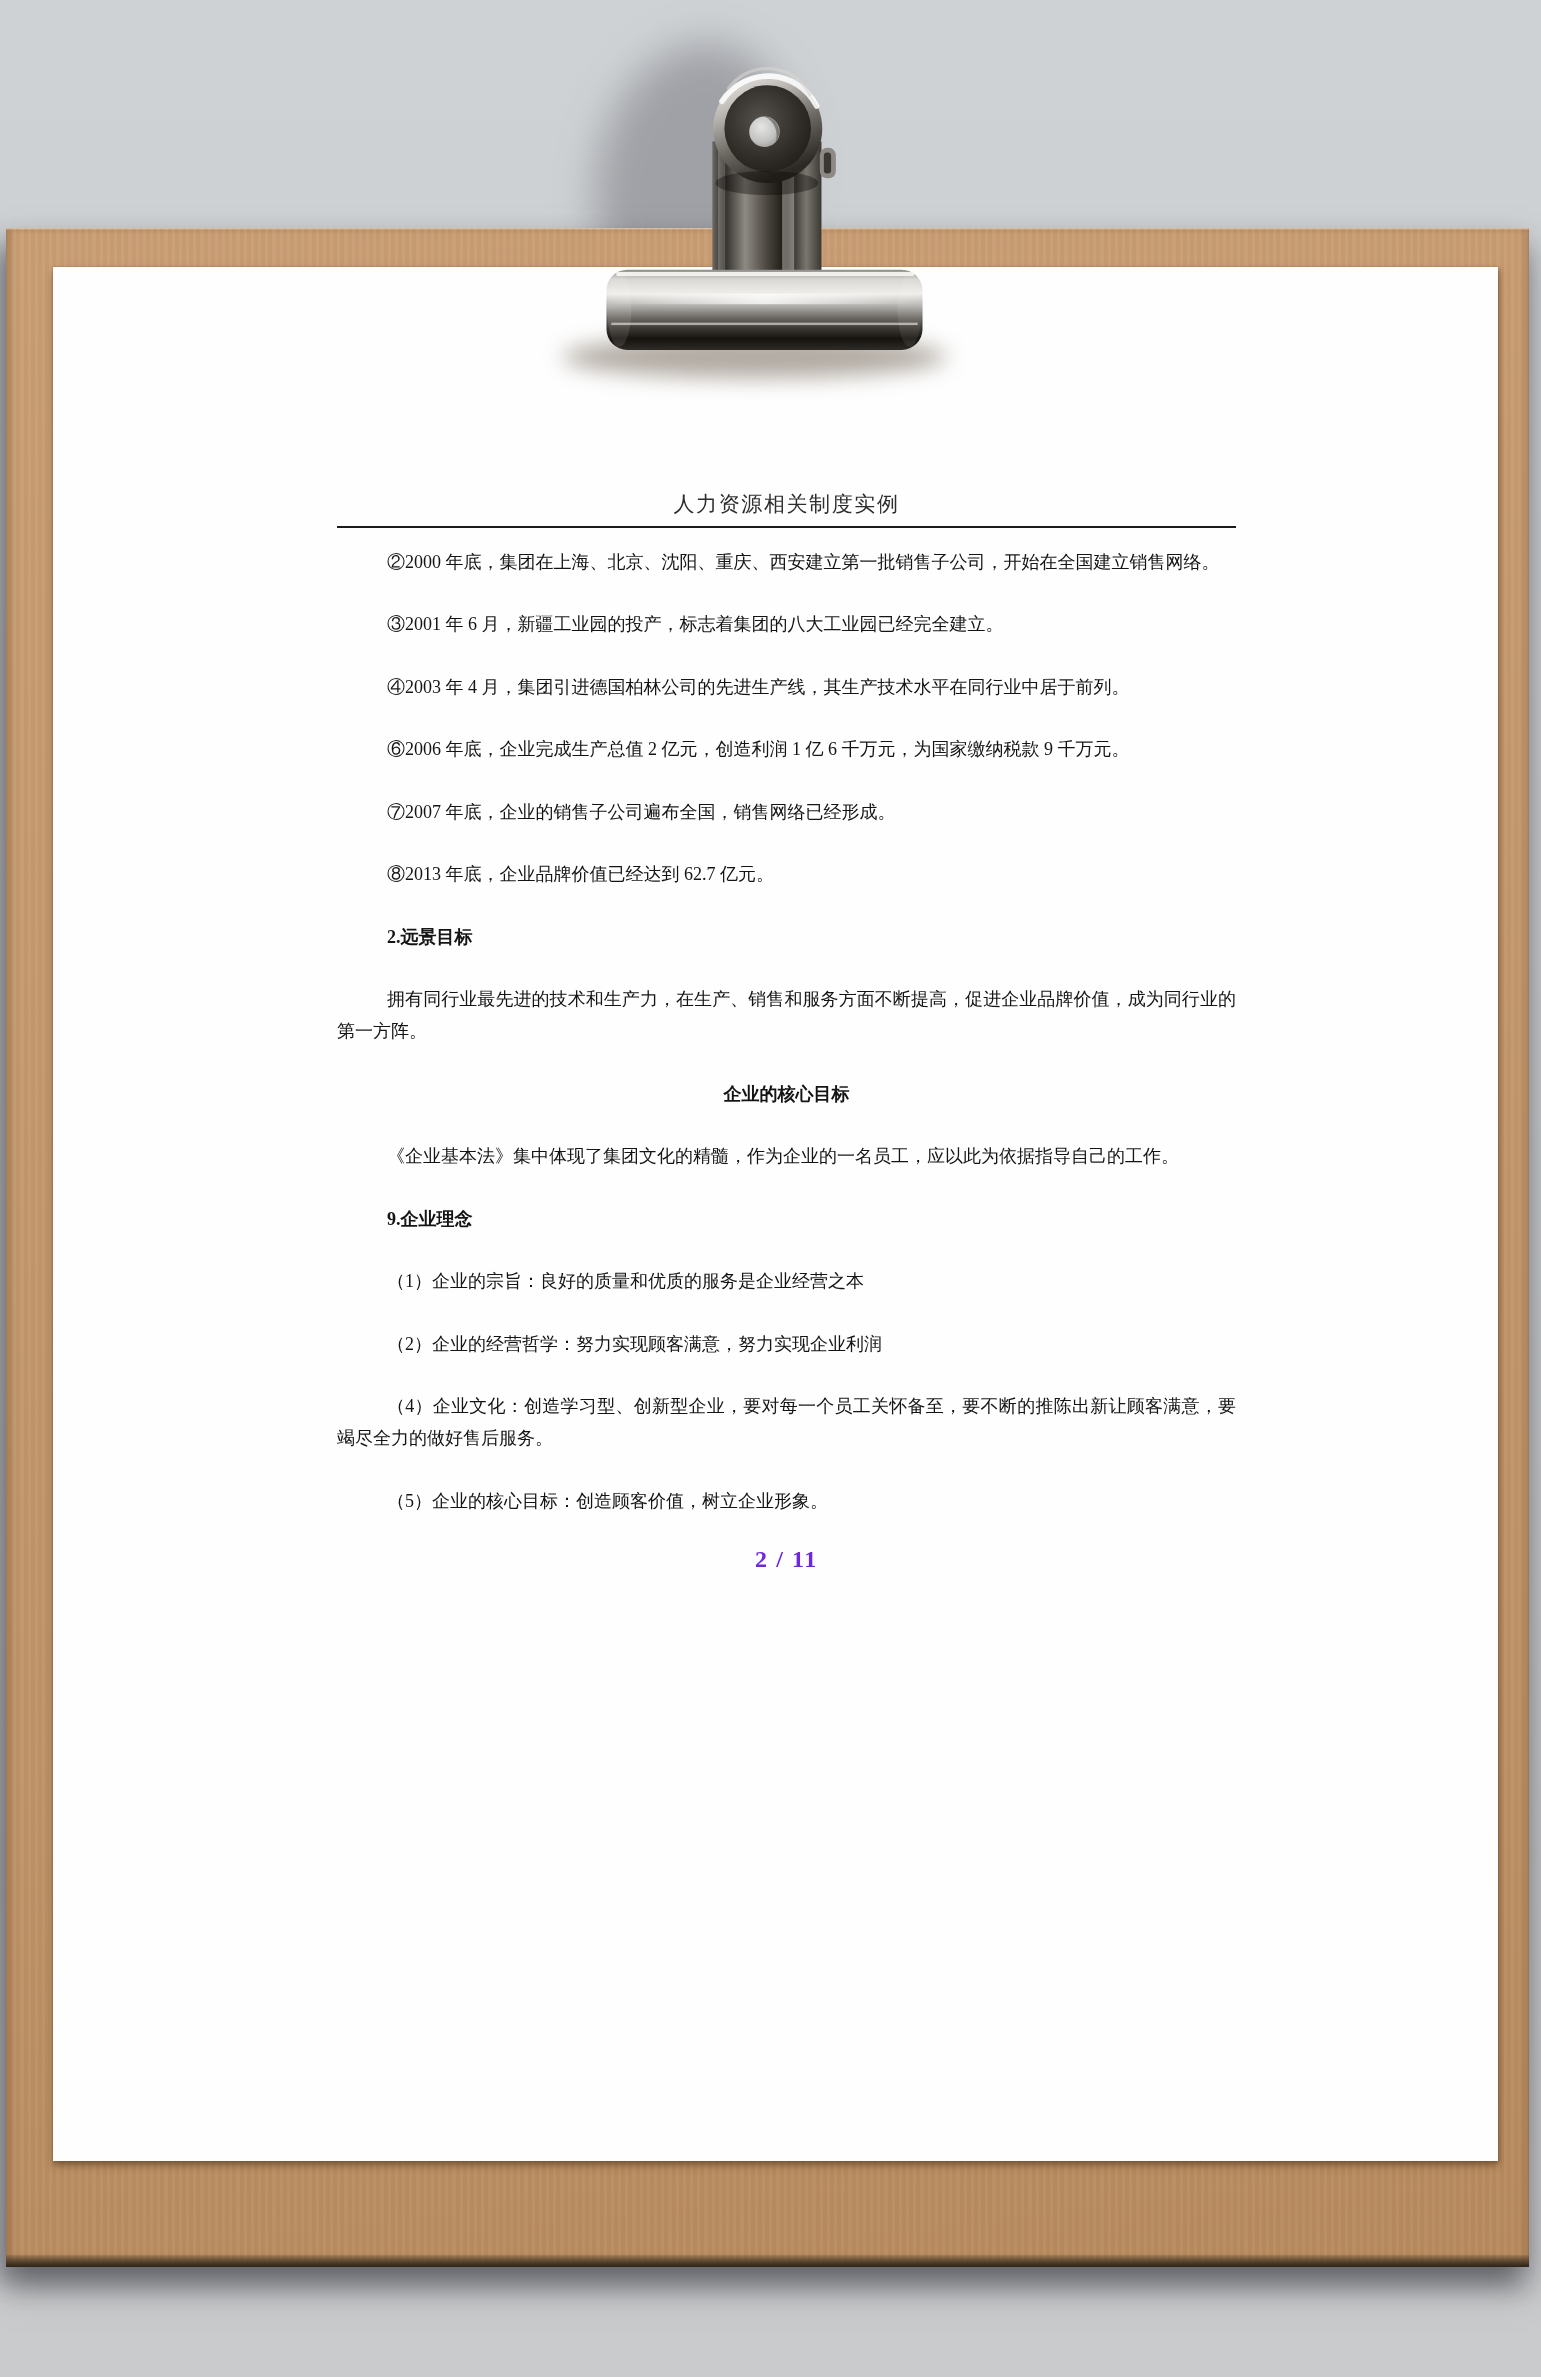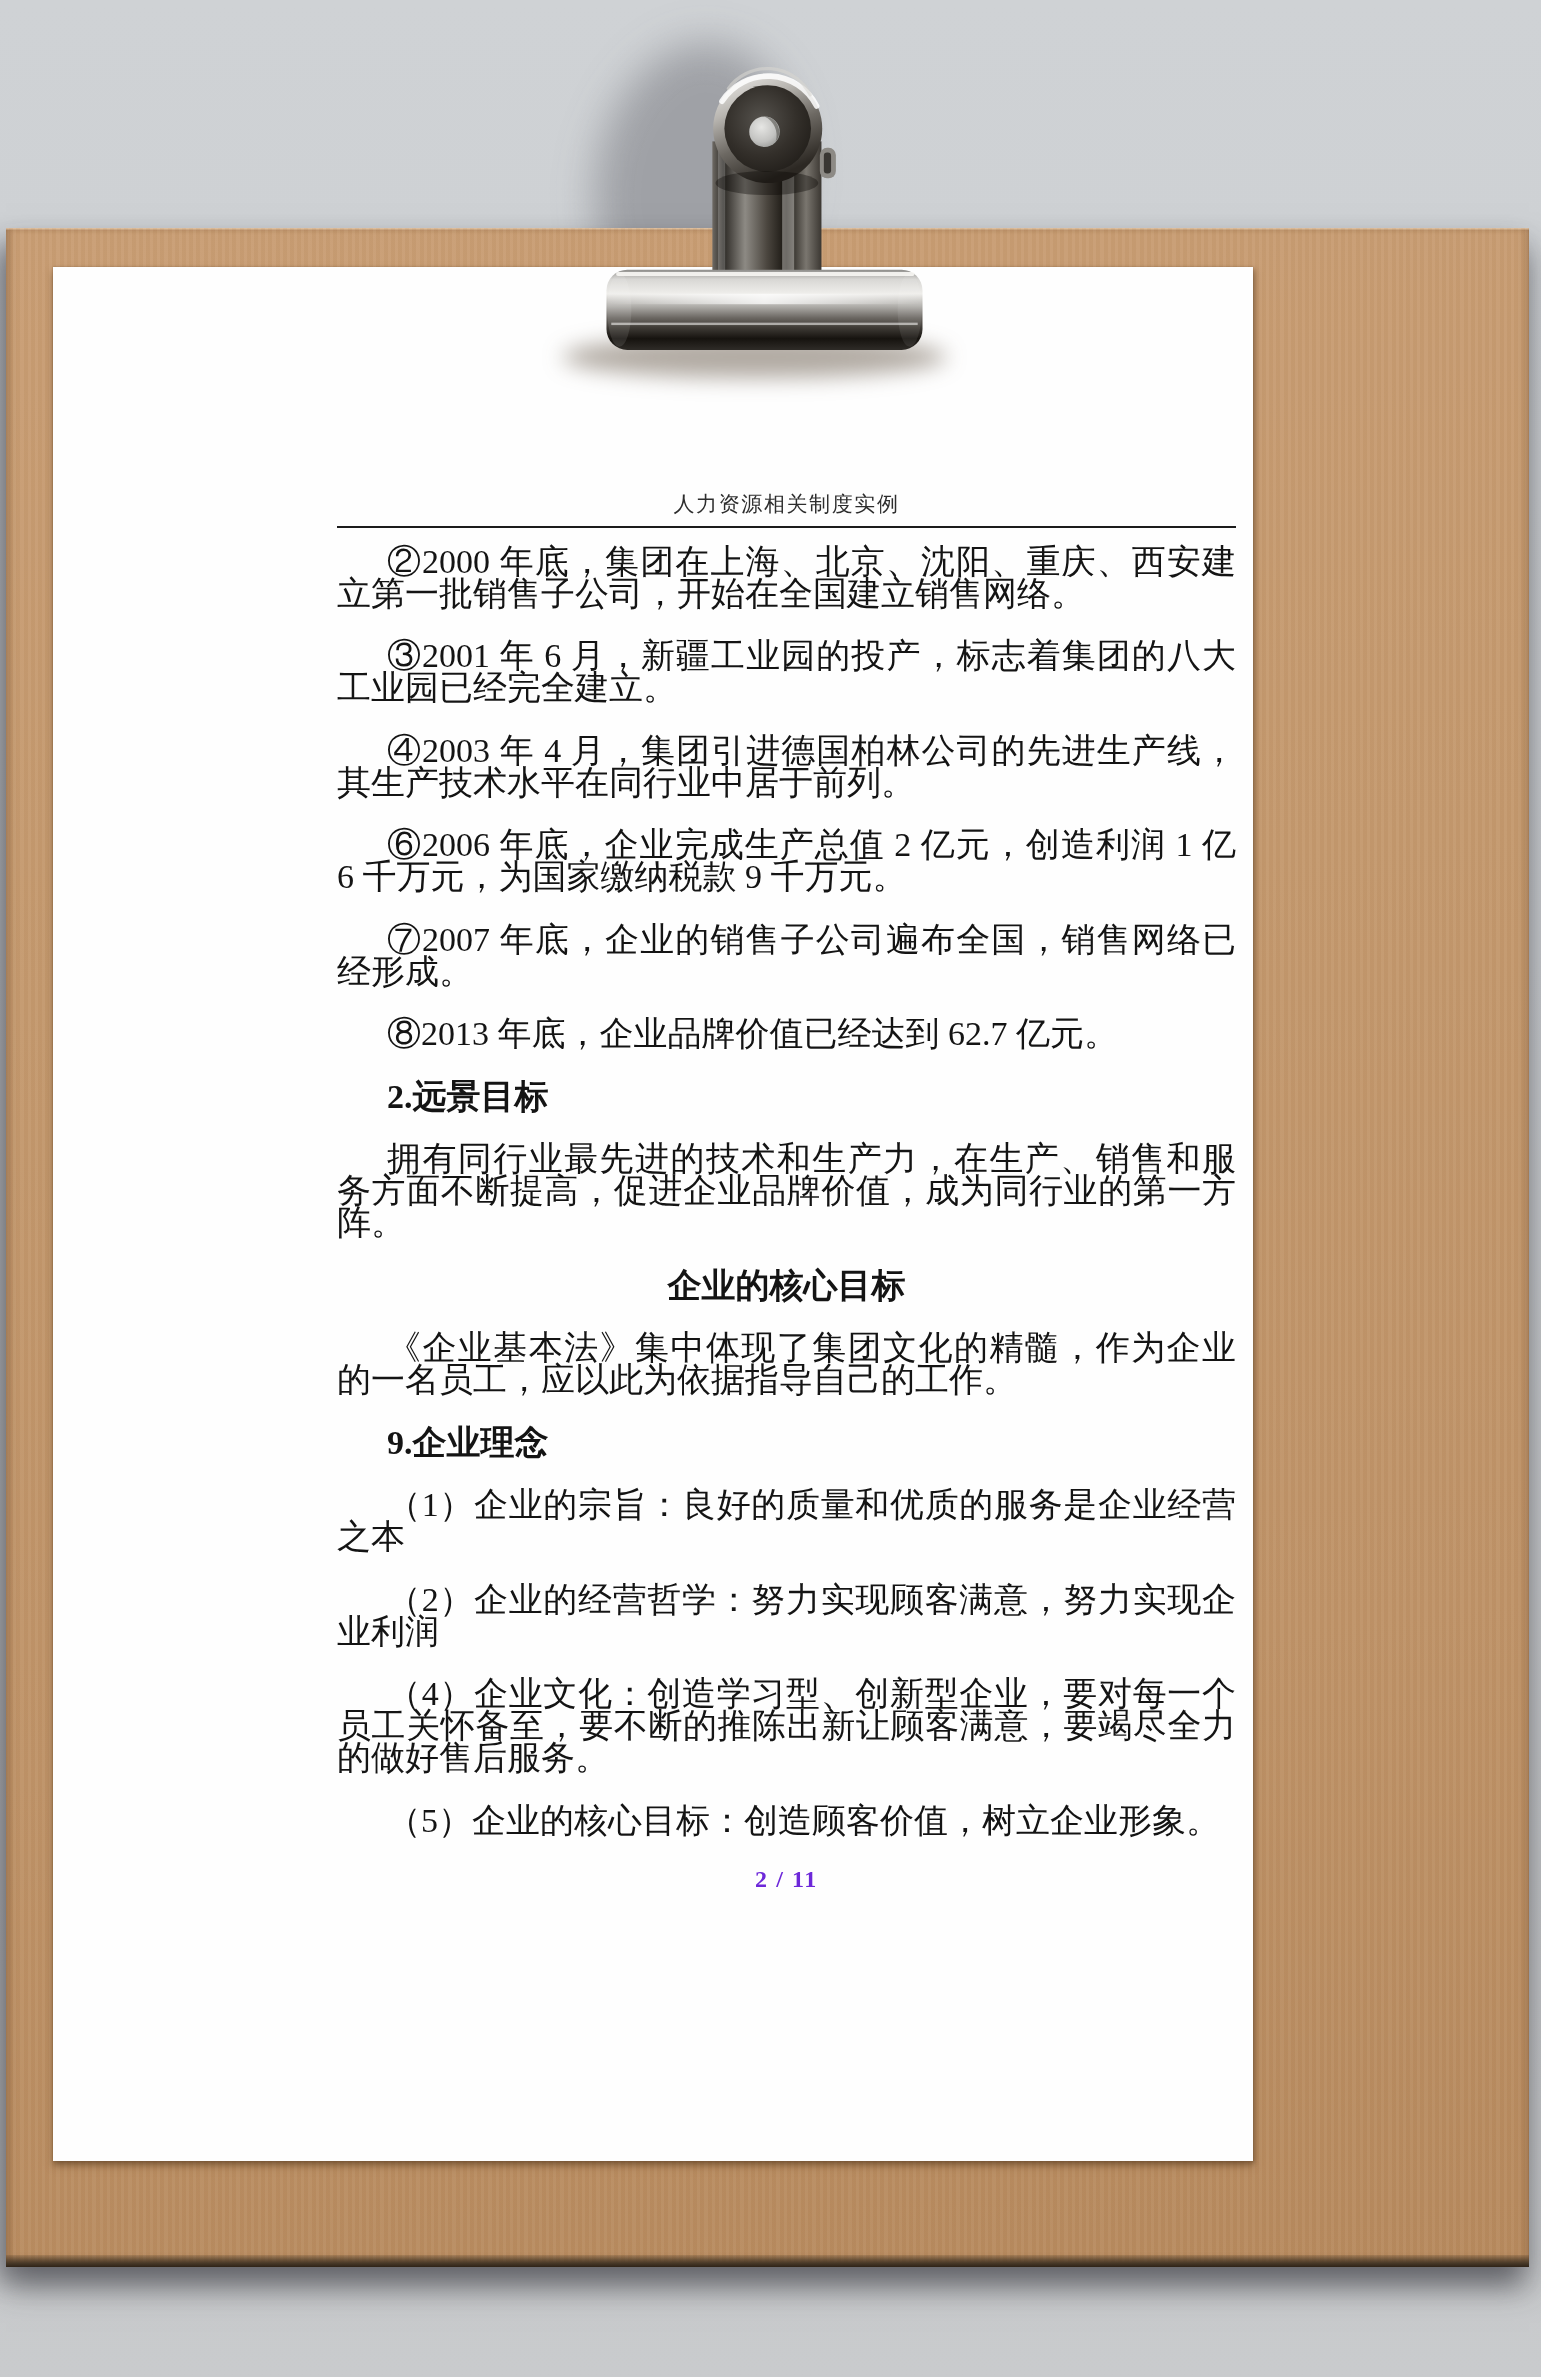--- a/index.html
+++ b/index.html
@@ -19,30 +19,30 @@
   .board::before{ 
     content:"";position:absolute;inset:0;
     background:repeating-linear-gradient(90deg,rgba(255,255,255,.035) 0 3.2px,rgba(110,72,38,.035) 3.2px 7.2px);
   }
   .board::after{ 
     content:"";position:absolute;left:0;right:0;bottom:-1.6px;height:11.2px;
     background:linear-gradient(180deg,rgba(60,45,30,.15),#473827 70%,#2e2317);
   }
   
   .paper{
-    position:absolute;left:53px;top:267px;width:1200px;height:1894px;
+    position:absolute;left:53px;top:267px;width:1445px;height:1894px;
     background:#fefefe;
     box-shadow:0 4.8px 7.2px rgba(92,62,32,.5), 2.4px 1.6px 4px rgba(92,62,32,.33), 0 0 1.6px rgba(92,62,32,.35);
   }
   .content{position:absolute;left:284px;top:0;width:899px;color:#141414;}
   .doc-header{
     margin-top:224px;text-align:center;font-size:21px;line-height:27px;color:#2d2d2d;
     letter-spacing:1.6px;padding-bottom:8px;border-bottom:2.4px solid #1c1c1c;
   }
-  .content p{margin:30.5px 0 0;font-size:34px;line-height:32px;text-align:justify;}
+  .content p{margin:30.5px 0 0;font-size:18px;line-height:32px;text-align:justify;}
   .content p.body{text-indent:50px;}
   .content p.first{margin-top:17.7px;}
   .content p.heading{font-weight:700;text-indent:50px;}
   .content p.chapter{font-weight:700;text-align:center;text-indent:0;}
   .page-number{margin:29px 0 0;text-align:center;font-weight:700;font-size:24px;letter-spacing:1.6px;color:#6d28d9;}
   
   .clip-wall-shadow{
     position:absolute;left:596px;top:42px;width:201px;height:281px;border-radius:50%;
     background:rgba(68,68,75,.34);filter:blur(21px);transform:rotate(9deg);
   }

